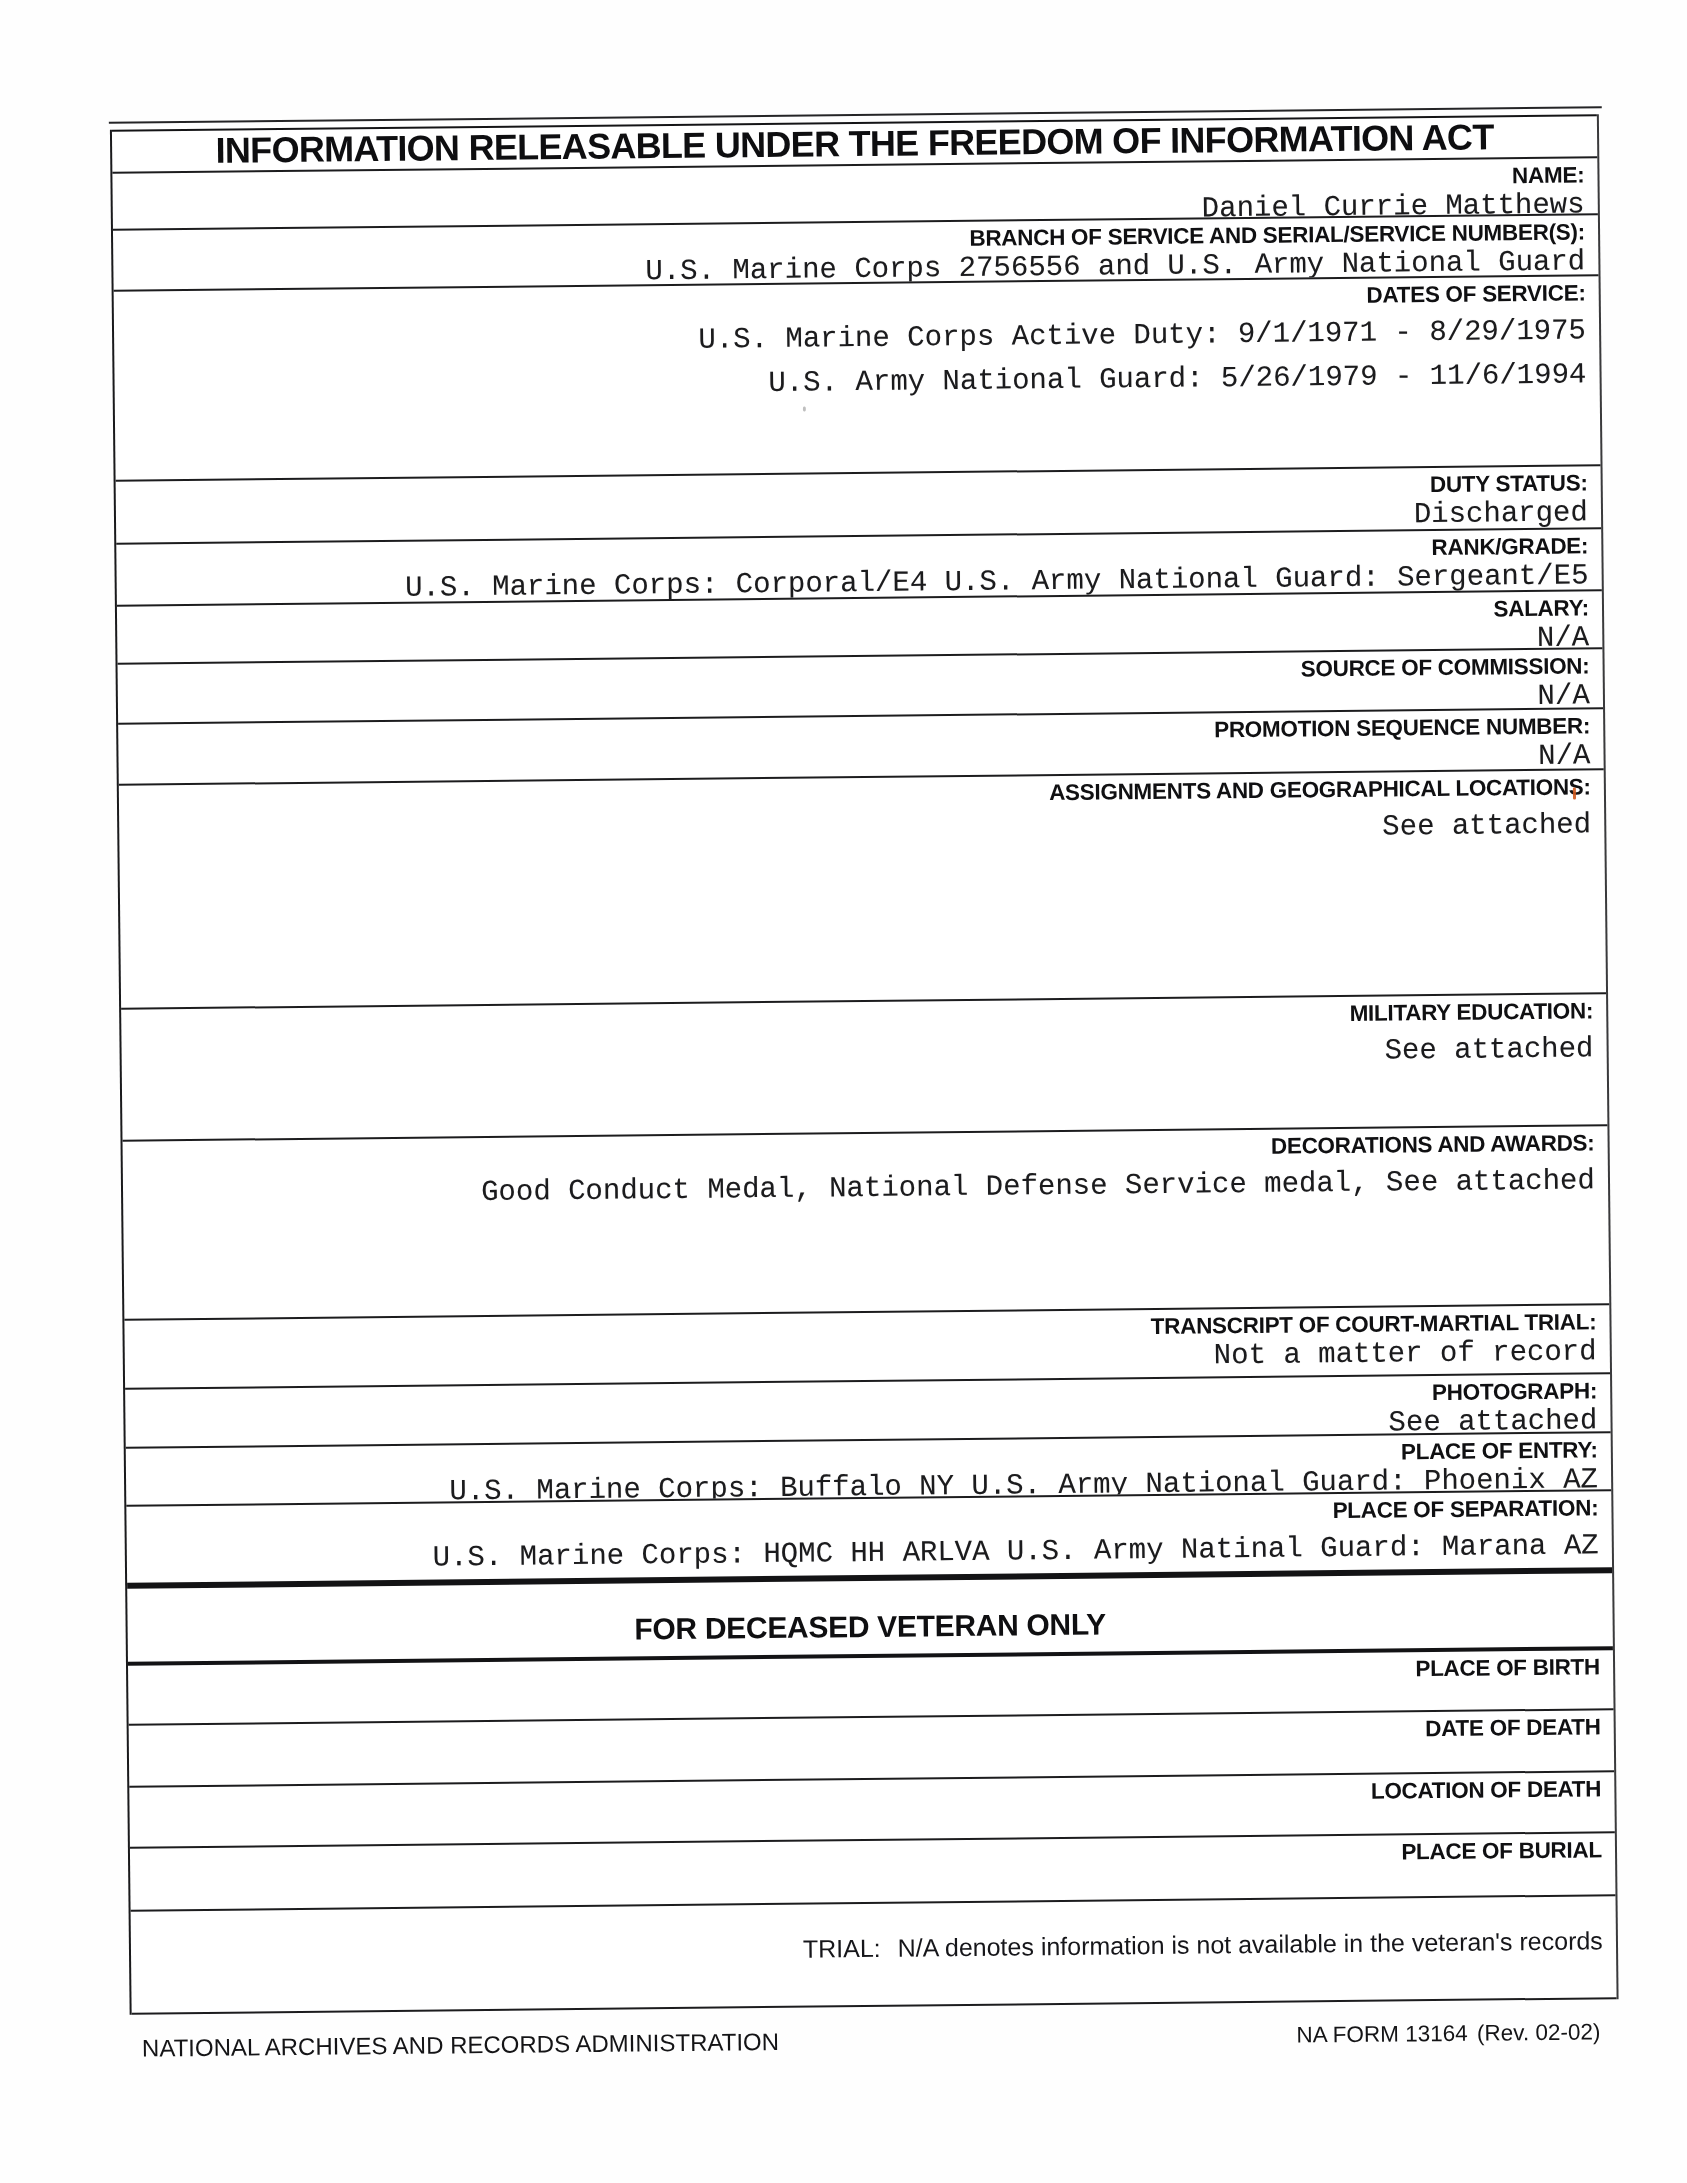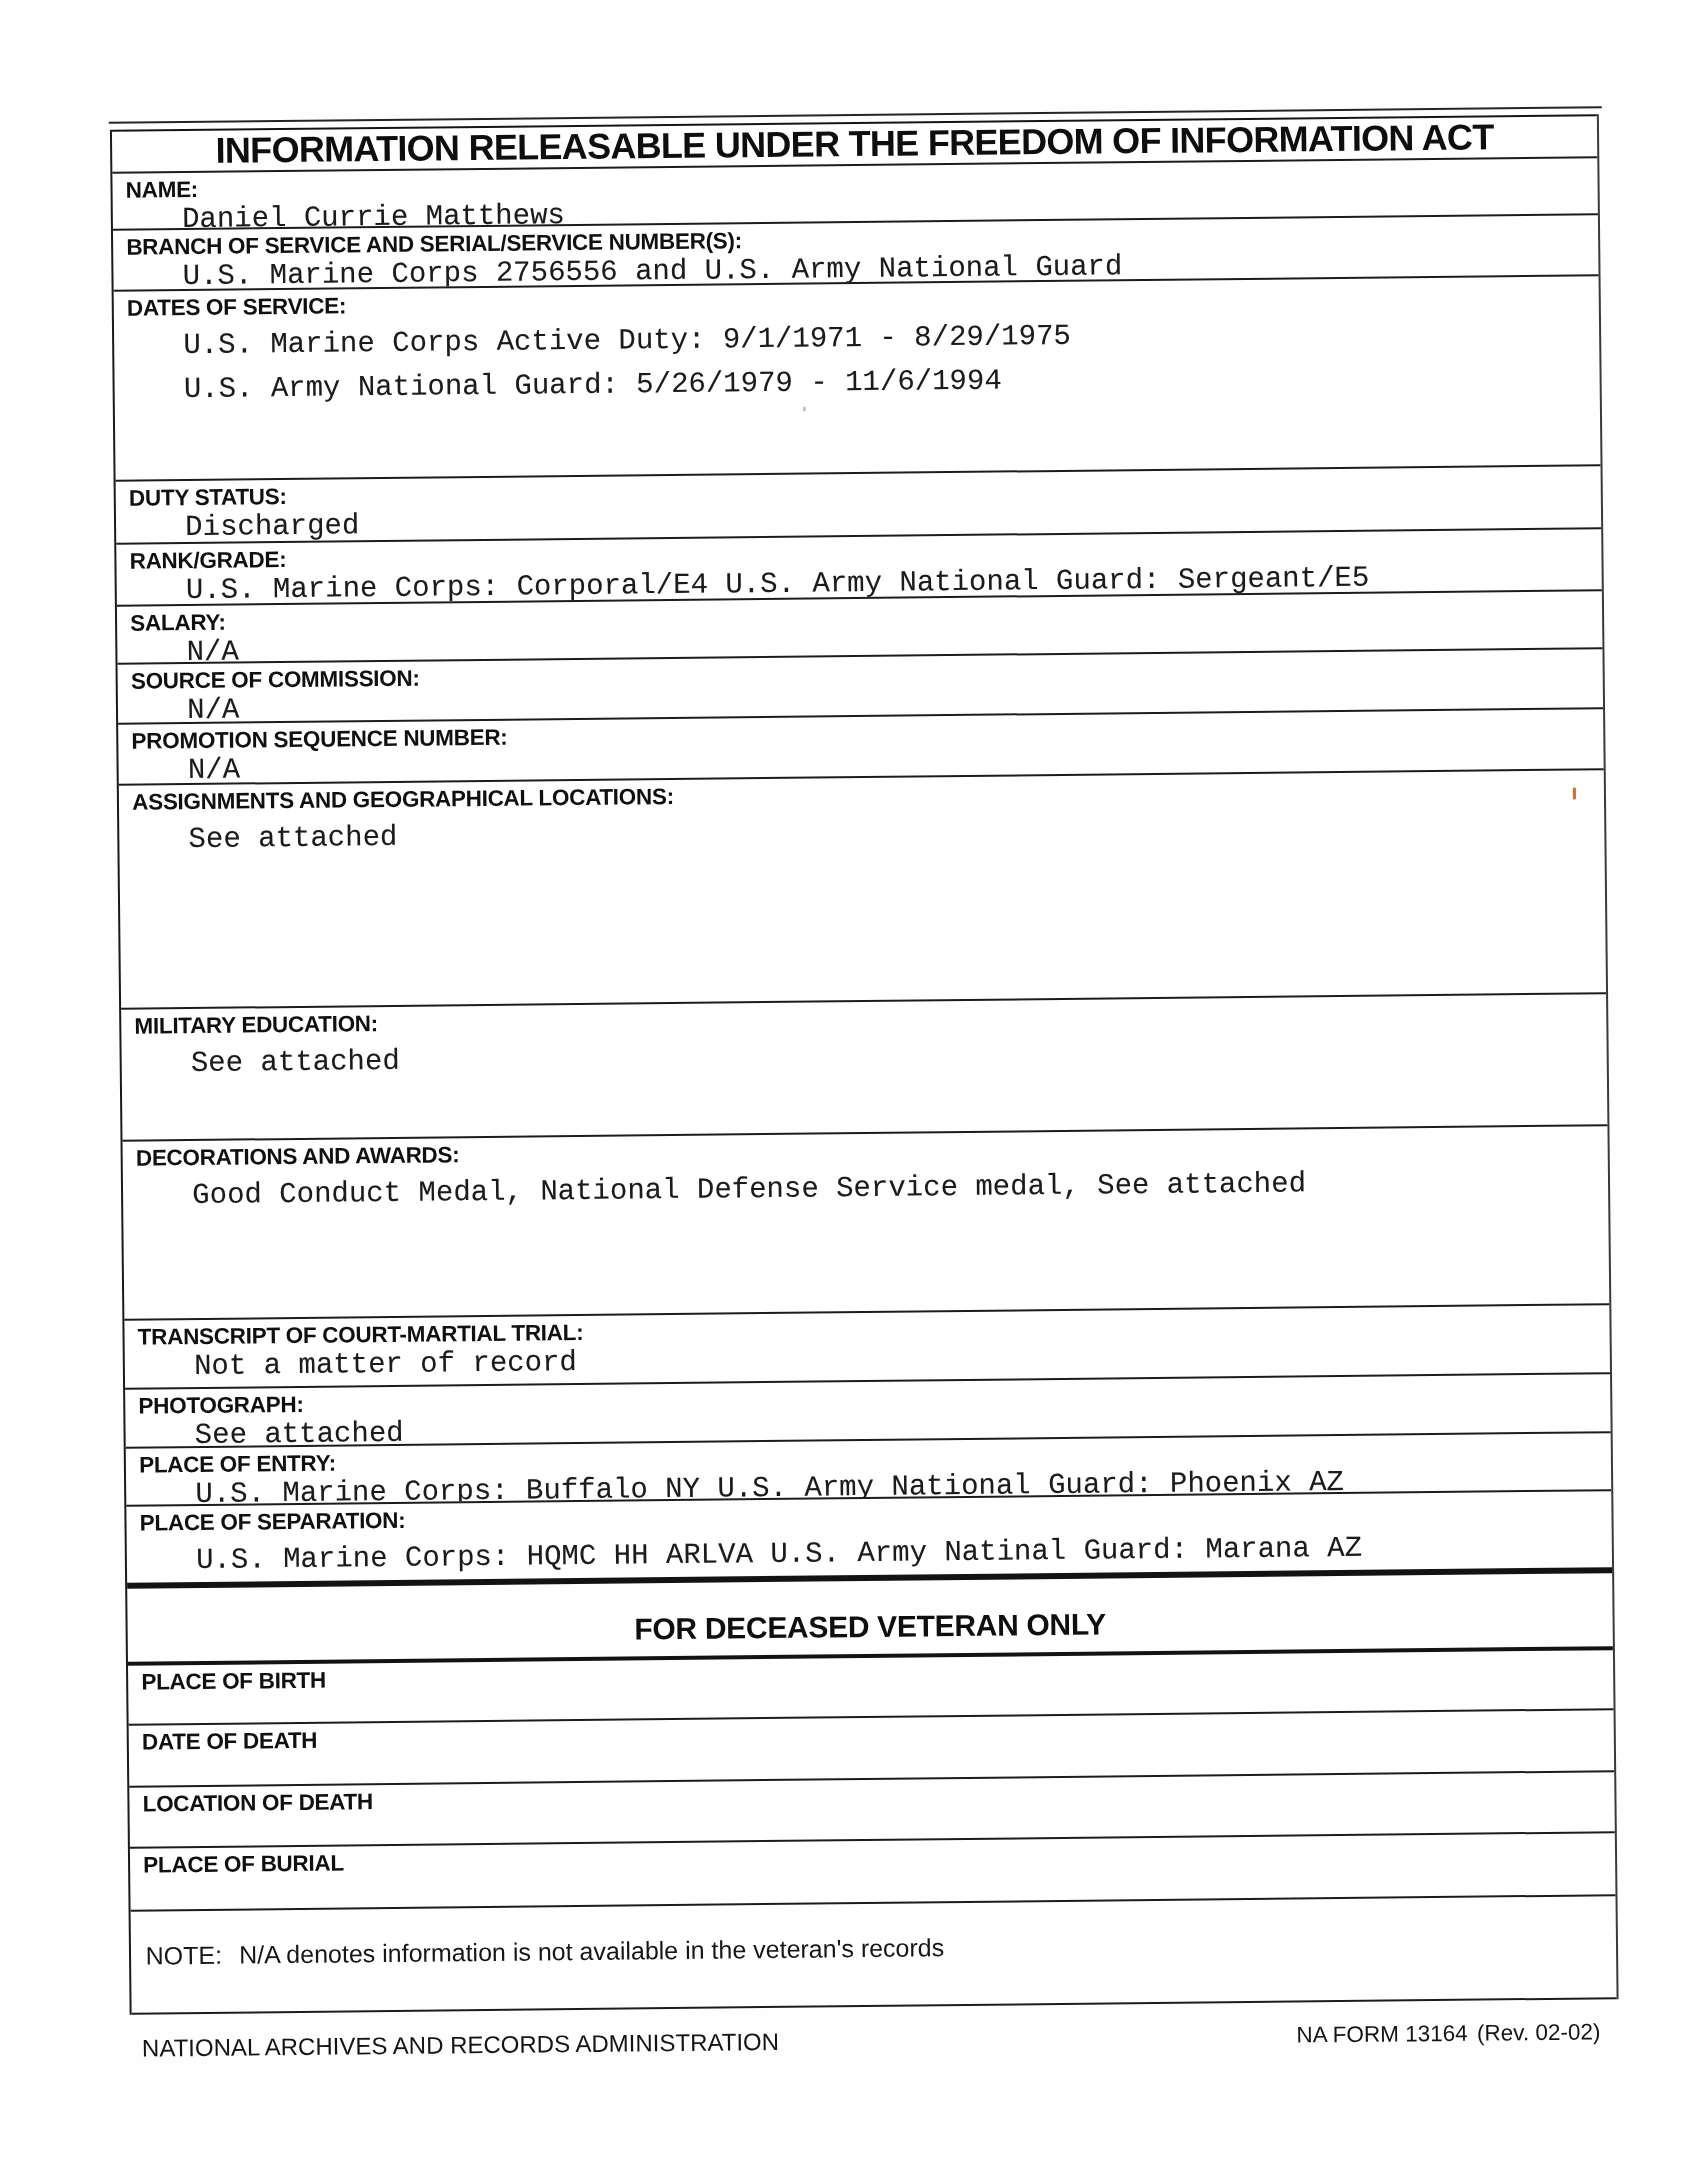--- a/index.html
+++ b/index.html
@@ -4,21 +4,21 @@
 <style>
   html,body{margin:0;padding:0;}
   body{
     width:1687px;height:2183px;
     background:#ffffff;
     overflow:hidden;
     font-family:"Liberation Sans", sans-serif;
     color:#141414;
     position:relative;
   }
-  .sheet{position:absolute;inset:0;background:#fefefe;}
+  .sheet{position:absolute;inset:0;background:#fefefe;text-align:right;}
   
   .scan-skew{
     position:absolute;
     left:120px; top:122px;
     width:1489px;
     transform:rotate(-0.6deg);
     transform-origin:50% 50%;
   }
   .form-box{
     position:relative;
@@ -213,21 +213,21 @@
 
       <div class="row h92 label-only">
         <div class="flabel">LOCATION OF DEATH</div>
       </div>
 
       <div class="row h95 label-only">
         <div class="flabel">PLACE OF BURIAL</div>
       </div>
 
       <div class="note-row">
-        <span class="note-prefix">NOTE:</span><span>N/A denotes information is not available in the veteran's records</span>
+        <span class="note-prefix">TRIAL:</span><span>N/A denotes information is not available in the veteran's records</span>
       </div>
     </div>
 
     <div class="form-footer">
       <div class="left">NATIONAL ARCHIVES AND RECORDS ADMINISTRATION</div>
       <div class="right">
         <span>NA FORM 13164</span><span class="rev">(Rev. 02-02)</span>
       </div>
     </div>
 

